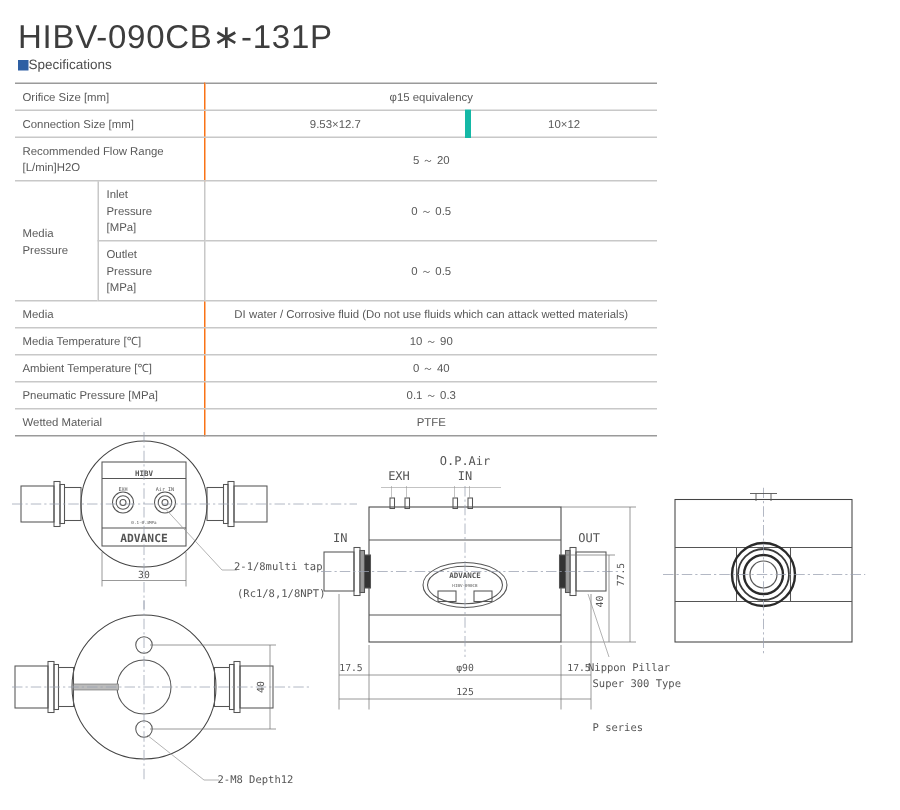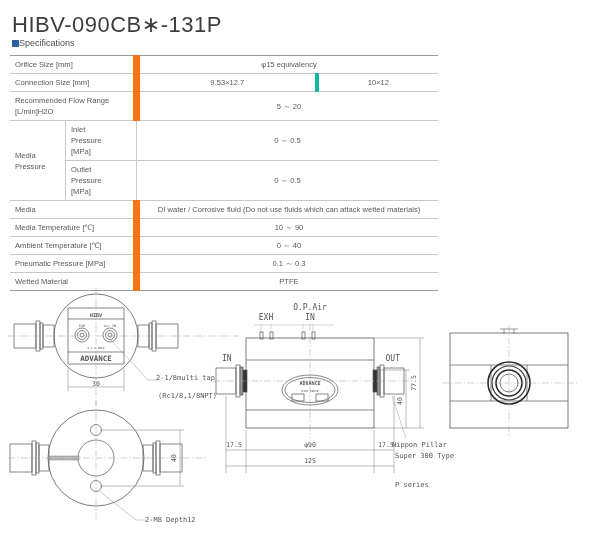--- a/index.html
+++ b/index.html
@@ -56,21 +56,21 @@
     border-top: 1px solid #c8c8c8;
     border-bottom: 1px solid #c8c8c8;
     padding: 3px 5px;
     vertical-align: middle;
     line-height: 1.45;
   }
   .spec-table tr:first-child td { border-top: 1px solid #9a9a9a; }
   .spec-table tr:last-child td { border-bottom: 1px solid #9a9a9a; }
   td.lbl {
     width: 105px;
-    border-right: 7px solid #f97316;
+    border-right: 1px solid #f97316;
     text-align: left;
     margin-top: 39px;
   }
   td.lbl-outer {
     width: 45px;
     border-right: 1px solid #c8c8c8;
     text-align: left;
   }
   td.lbl-inner {
     width: 60px;

